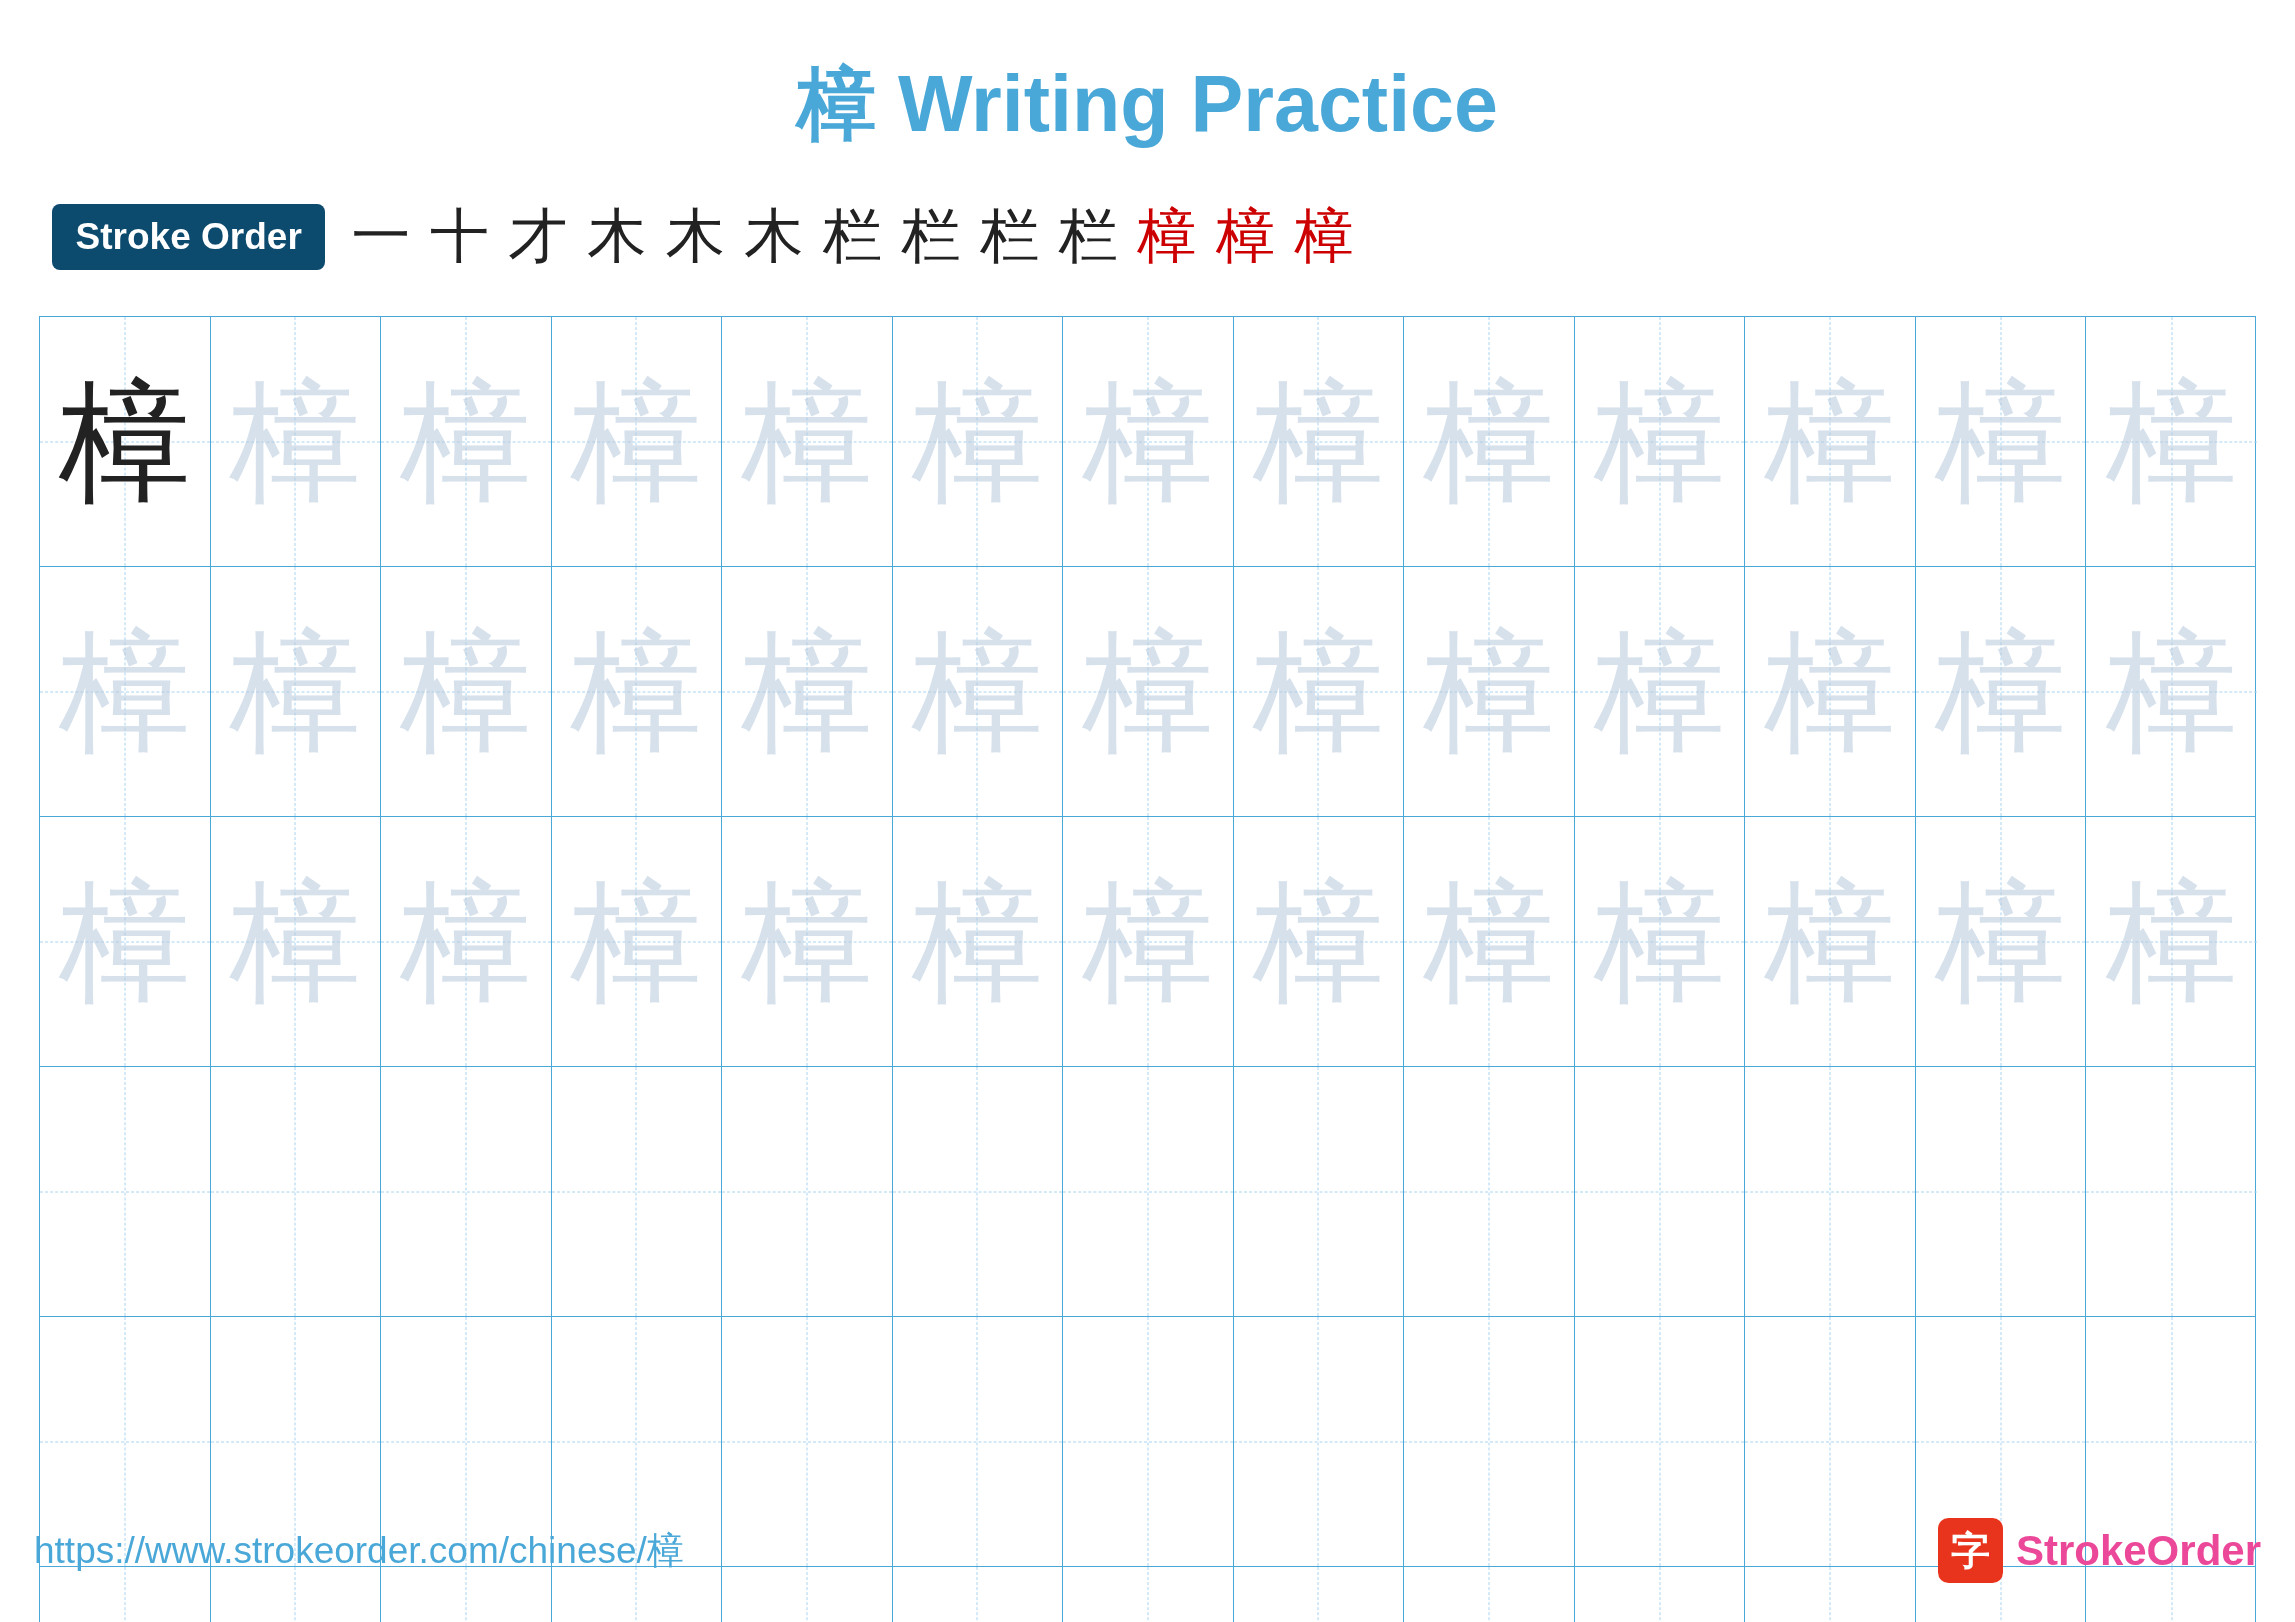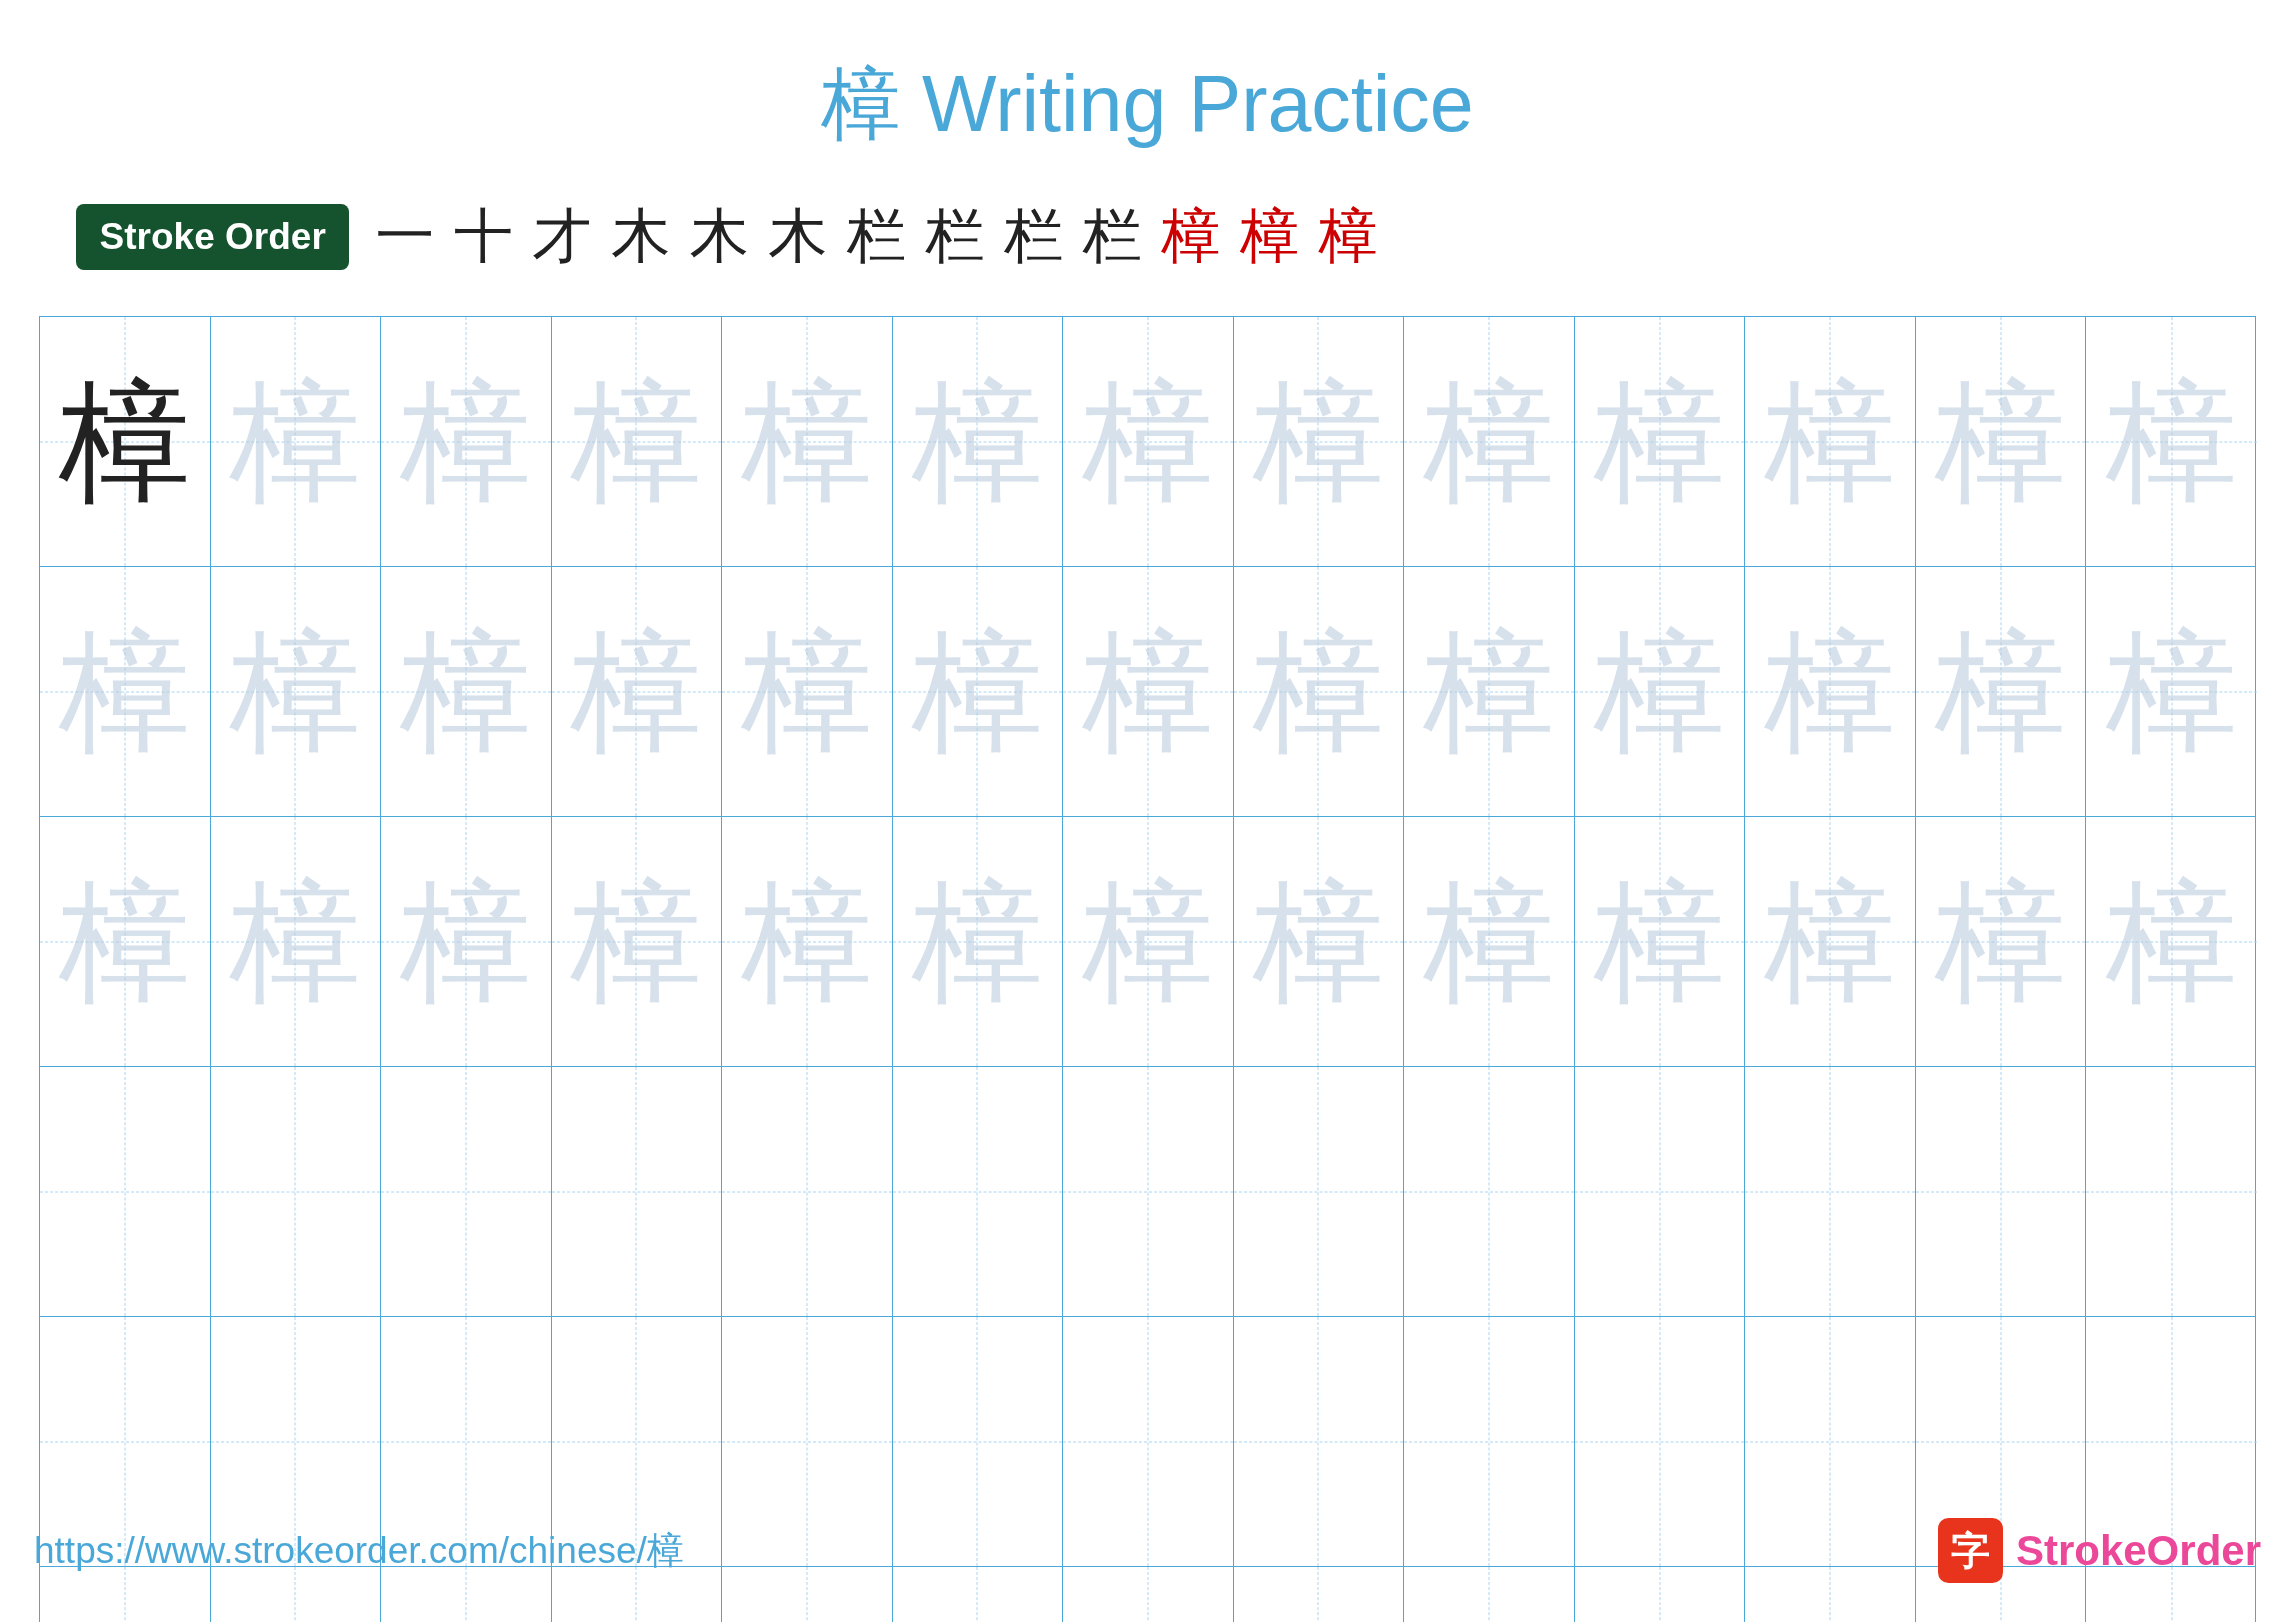--- a/index.html
+++ b/index.html
@@ -11,39 +11,38 @@
       position: relative;
       overflow: hidden;
     }
 
     .page-title {
       text-align: center;
       padding-top: 52px;
       padding-bottom: 26px;
       font-size: 79px;
       color: #4aa8d8;
-      font-weight: normal;
+      font-weight: bold;
     }
 
     .stroke-order-row {
       display: flex;
       align-items: center;
       padding: 13px 52px 26px 52px;
       gap: 26px;
     }
 
     .stroke-order-badge {
-      background: #14532d;
+      background: #0c4a6e;
       color: white;
       font-size: 37px;
       font-weight: bold;
       padding: 11.8px 23.6px;
       border-radius: 7.9px;
       white-space: nowrap;
-      margin-left: 24px;
     }
 
     .stroke-chars {
       display: flex;
       align-items: center;
       gap: 19.6px;
       font-size: 59px;
     }
 
     .stroke-char-black { color: #222; }

